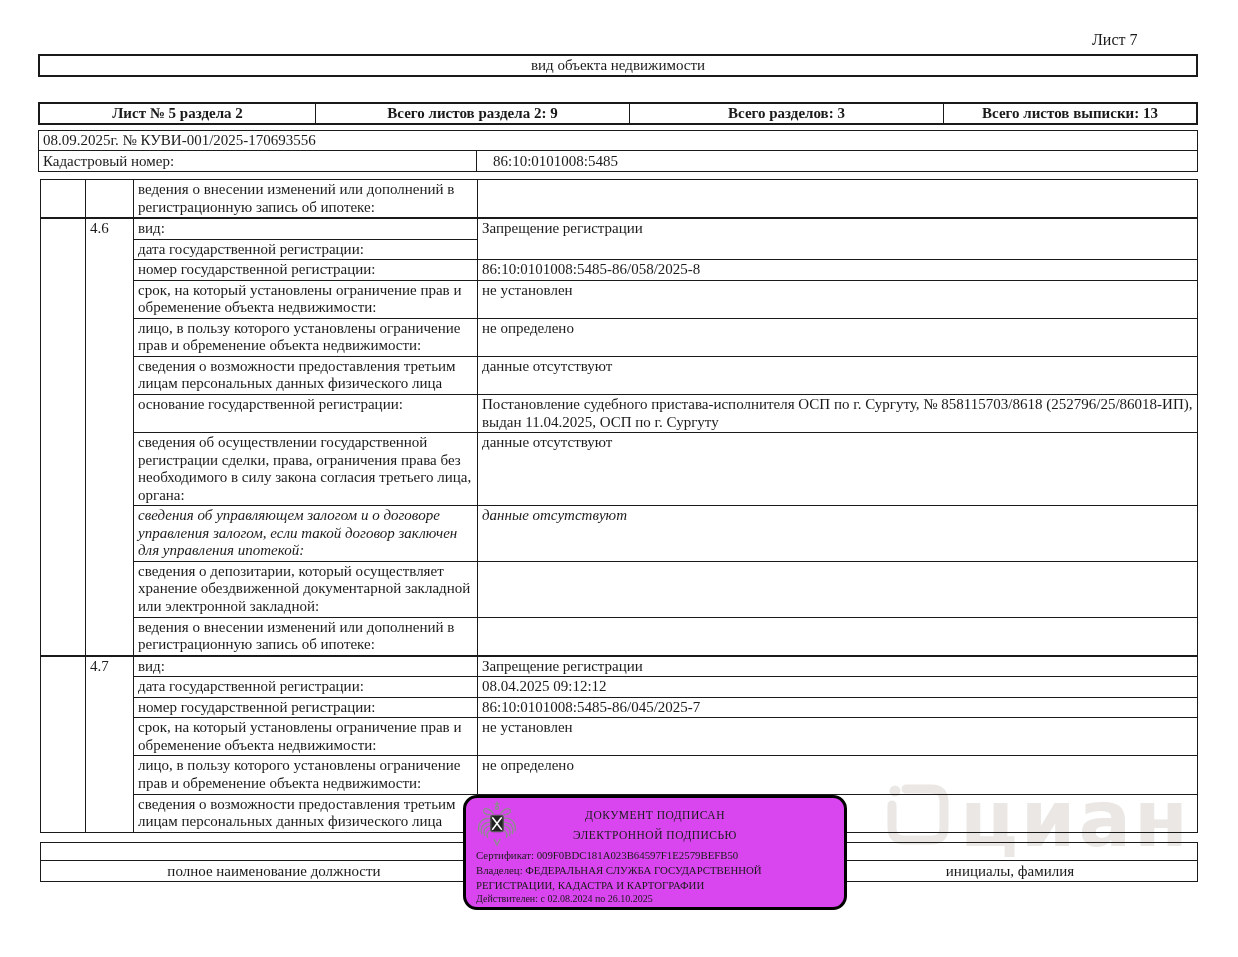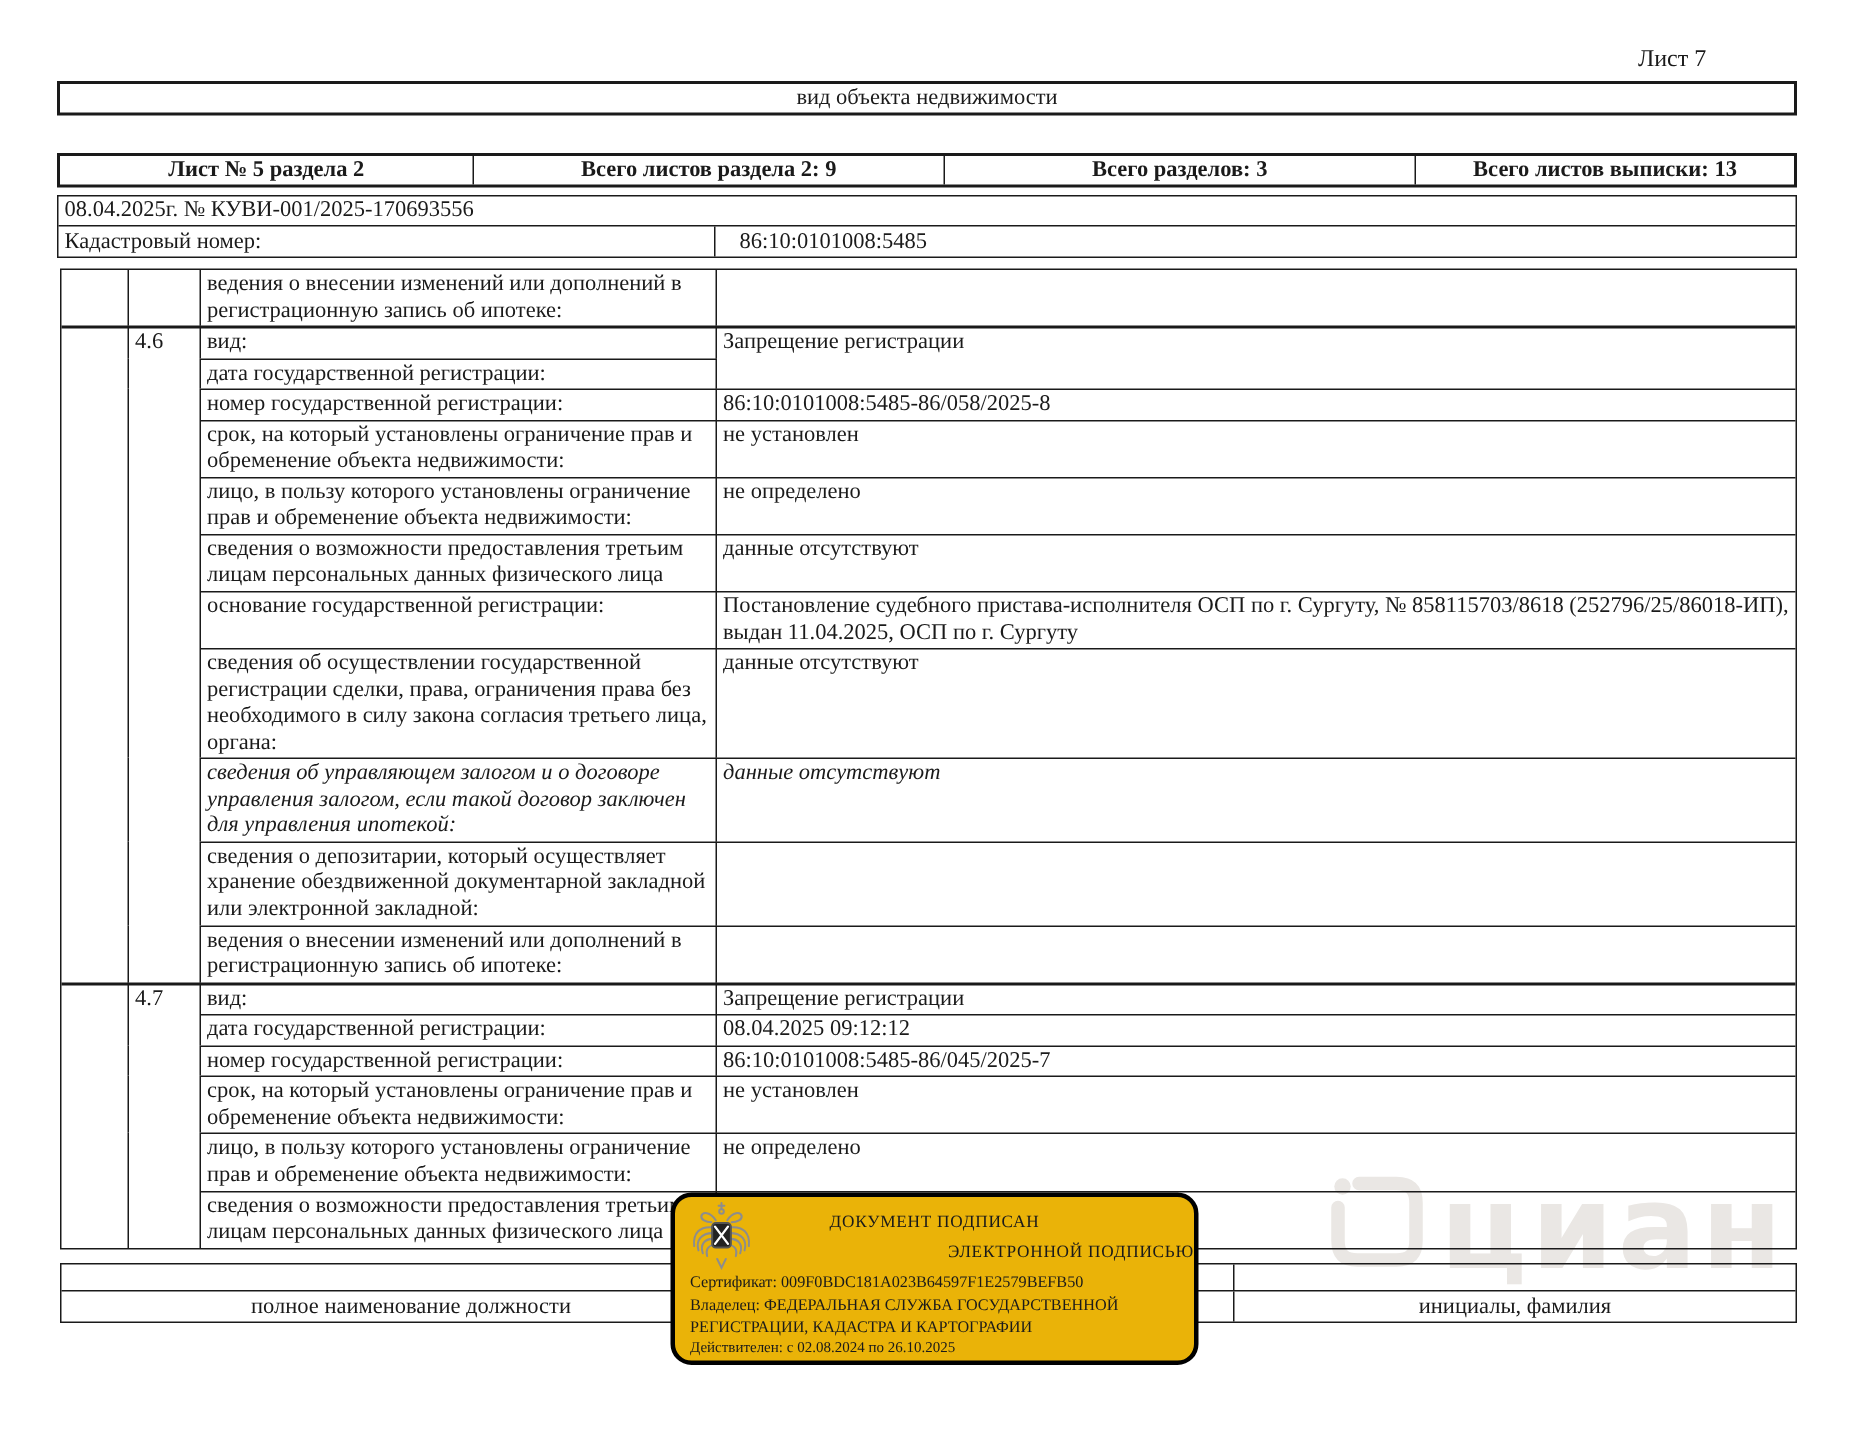--- a/index.html
+++ b/index.html
@@ -39,26 +39,26 @@
   .mrow:not(.first):not(.section) .c4{border-top:1px solid #1a1a1a;}
   .mrow.section .mcell{border-top:2.2px solid #1a1a1a;}
   
   .sig{position:absolute;left:40px;top:842px;width:1158px;border:1.5px solid #1a1a1a;z-index:2;box-sizing:border-box;}
   .sig .srow1{height:17px;display:grid;grid-template-columns:467px 315px 1fr;}
   .sig .srow2{height:20px;display:grid;grid-template-columns:467px 315px 1fr;border-top:1px solid #1a1a1a;}
   .sig .scell{display:flex;align-items:center;justify-content:center;font-size:15px;}
   .sig .scell:nth-child(1),.sig .scell:nth-child(2){border-right:1px solid #1a1a1a;}
   
   .stamp{
-    position:absolute;left:447px;top:795px;width:352px;height:115px;background:#eab308;
+    position:absolute;left:463px;top:795px;width:384px;height:115px;background:#d946ef;
     border:3px solid #000;border-radius:14px;z-index:5;box-sizing:border-box;
   }
   .stamp .emblem{position:absolute;left:8px;top:3px;width:46px;height:46px;}
   .stamp .title1{position:absolute;left:0;top:11px;width:100%;text-align:center;font-size:11.5px;letter-spacing:0.5px;}
-  .stamp .title2{position:absolute;left:0;top:31px;width:100%;text-align:right;font-size:11.5px;letter-spacing:0.5px;}
+  .stamp .title2{position:absolute;left:0;top:31px;width:100%;text-align:center;font-size:11.5px;letter-spacing:0.5px;}
   .stamp .cert{position:absolute;left:10px;top:51px;font-size:10.8px;}
   .stamp .owner1{position:absolute;left:10px;top:66px;font-size:10.8px;}
   .stamp .owner2{position:absolute;left:10px;top:81px;font-size:10.8px;}
   .stamp .validity{position:absolute;left:10px;top:95px;font-size:10px;}
 </style>
 </head>
 <body>
 
 <div class="page">
 
@@ -79,21 +79,21 @@
   </div>
 
   <div class="t2">
     <div class="tcell">Лист № 5 раздела 2</div>
     <div class="tcell">Всего листов раздела 2: 9</div>
     <div class="tcell">Всего разделов: 3</div>
     <div class="tcell">Всего листов выписки: 13</div>
   </div>
 
   <div class="t3">
-    <div class="trow1">08.04.2025г. № КУВИ-001/2025-170693556</div>
+    <div class="trow1">08.09.2025г. № КУВИ-001/2025-170693556</div>
     <div class="trow2">
       <div class="tcell">Кадастровый номер:</div>
       <div class="tcell">86:10:0101008:5485</div>
     </div>
   </div>
 
   <div class="mtable">
       <div class="mrow first" style="min-height: 35px;">
         <div class="mcell c1"></div>
         <div class="mcell c2"></div>

